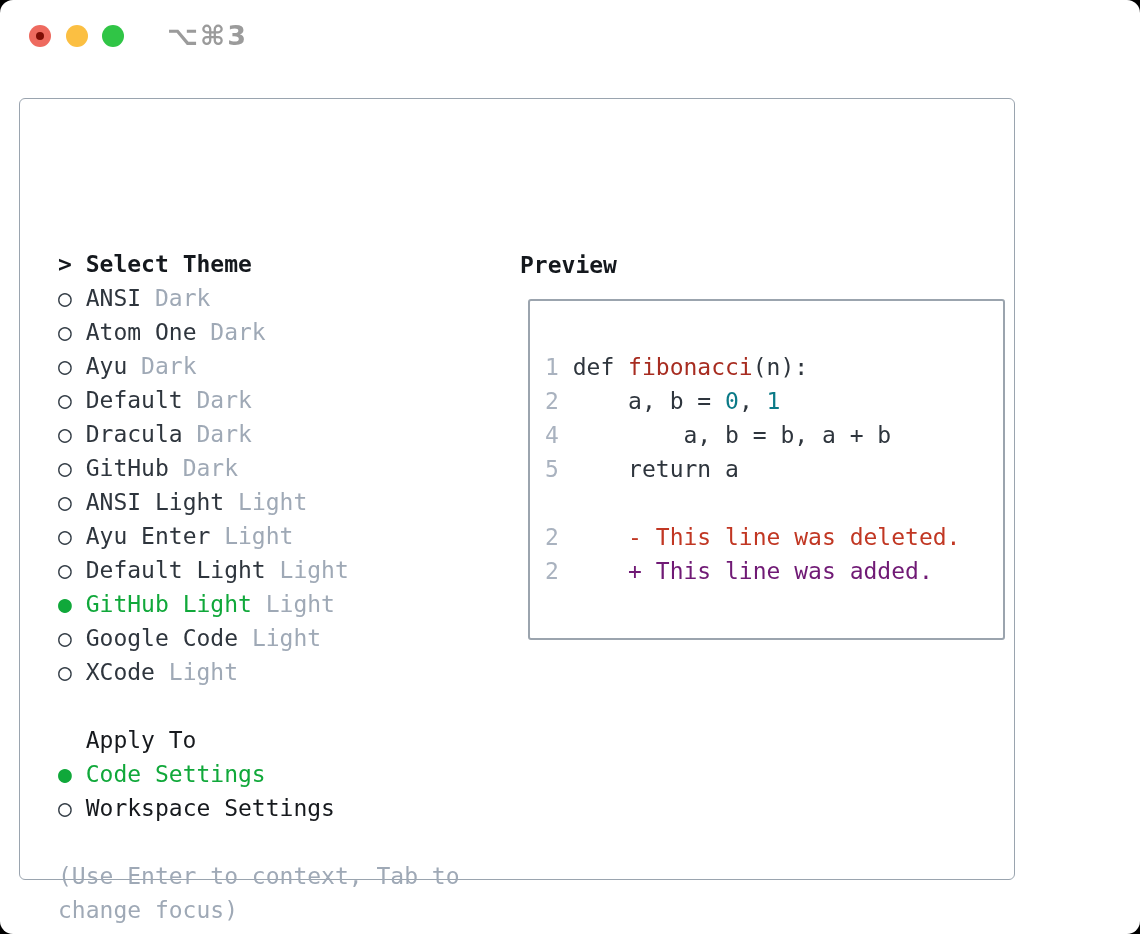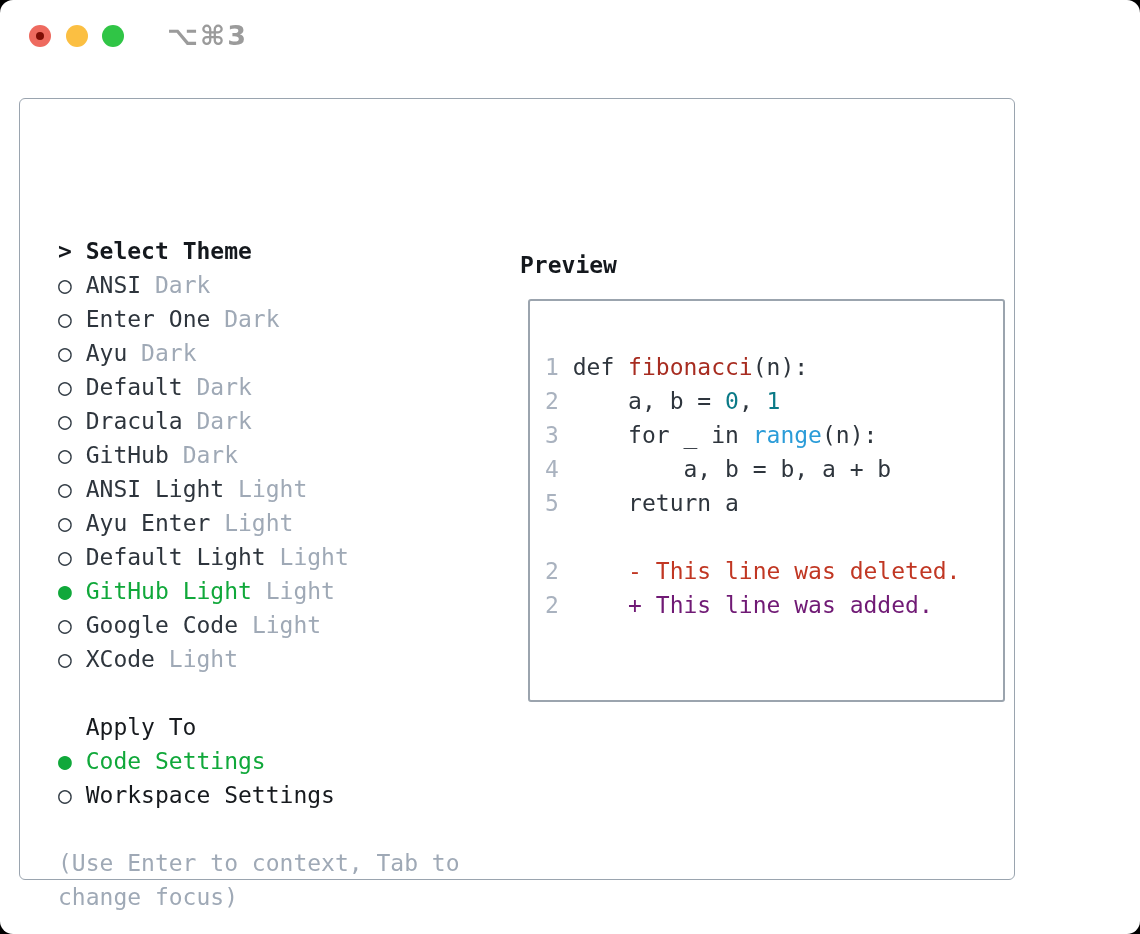--- a/index.html
+++ b/index.html
@@ -21,38 +21,38 @@
     position:absolute;left:167px;top:21px;
     font-family:"DejaVu Sans","Liberation Sans",sans-serif;
     font-size:27px;font-weight:600;color:#9b9b9b;letter-spacing:2px;line-height:30px;
   }
   
   .panel{
     position:absolute;left:19px;top:98px;width:996px;height:782px;
     box-sizing:border-box;border:1.5px solid #9aa4af;border-radius:6px;background:#fff;
   }
   
-  .col-left{position:absolute;left:38px;top:135px;}
+  .col-left{position:absolute;left:38px;top:148px;}
   .row{height:34px;line-height:34px;white-space:pre;font-size:23px;color:#2e353d;}
   .row .cursor{font-weight:bold;color:#14181d;}
   .row .hdr{font-weight:bold;color:#14181d;}
   .row .marker{color:#39424b;}
   .row.selected .marker{color:#10a83a;}
   .row.selected .name{color:#10a83a;}
   .row .variant{color:#9fa9b6;}
   .row.hint{color:#9fa9b6;}
   .row .apply-label{color:#16191d;}
   .row.selected .apply-label{color:#10a83a;}
   
   .preview-title{
     position:absolute;left:500px;top:149px;height:34px;line-height:34px;
     font-size:23px;font-weight:bold;color:#14181d;white-space:pre;
   }
   .preview-box{
-    position:absolute;left:508px;top:200px;width:477px;height:403px;
+    position:absolute;left:508px;top:200px;width:477px;height:341px;
     box-sizing:border-box;border:2px solid #9ba4ae;border-radius:3px;background:#fff;
   }
   .code{position:absolute;left:0;top:0;right:0;padding:49px 0 0 15px;}
   .cline{height:34px;line-height:34px;white-space:pre;font-size:23px;}
   .seg-lineno{color:#a9b2bf;}
   .seg-plain{color:#2e353d;}
   .seg-function{color:#a72c20;}
   .seg-number{color:#0b7a87;}
   .seg-builtin{color:#2b9cd8;}
   .seg-context{color:#96a0ab;}
@@ -70,21 +70,21 @@
     </div>
     <div class="light light-min" style="background: rgb(251, 191, 66);"></div>
     <div class="light light-zoom" style="background: rgb(48, 197, 70);"></div>
     <div class="shortcut">⌥⌘3</div>
   </div>
 
   <div class="panel">
     <div class="col-left" id="col-left">
         <div class="row"><span class="cursor">&gt; </span><span class="hdr">Select Theme</span></div>
         <div class="row"><span class="marker">○ </span><span class="name">ANSI</span><span class="variant"> Dark</span></div>
-        <div class="row"><span class="marker">○ </span><span class="name">Enter One</span><span class="variant"> Dark</span></div>
+        <div class="row"><span class="marker">○ </span><span class="name">Atom One</span><span class="variant"> Dark</span></div>
         <div class="row"><span class="marker">○ </span><span class="name">Ayu</span><span class="variant"> Dark</span></div>
         <div class="row"><span class="marker">○ </span><span class="name">Default</span><span class="variant"> Dark</span></div>
         <div class="row"><span class="marker">○ </span><span class="name">Dracula</span><span class="variant"> Dark</span></div>
         <div class="row"><span class="marker">○ </span><span class="name">GitHub</span><span class="variant"> Dark</span></div>
         <div class="row"><span class="marker">○ </span><span class="name">ANSI Light</span><span class="variant"> Light</span></div>
         <div class="row"><span class="marker">○ </span><span class="name">Ayu Enter</span><span class="variant"> Light</span></div>
         <div class="row"><span class="marker">○ </span><span class="name">Default Light</span><span class="variant"> Light</span></div>
         <div class="row selected"><span class="marker">● </span><span class="name">GitHub Light</span><span class="variant"> Light</span></div>
         <div class="row"><span class="marker">○ </span><span class="name">Google Code</span><span class="variant"> Light</span></div>
         <div class="row"><span class="marker">○ </span><span class="name">XCode</span><span class="variant"> Light</span></div>
@@ -95,21 +95,20 @@
         <div class="row"></div>
         <div class="row hint"><span>(Use Enter to context, Tab to</span></div>
         <div class="row hint"><span>change focus)</span></div>
       </div>
 
     <div class="preview-title">Preview</div>
     <div class="preview-box">
       <div class="code" id="code">
           <div class="cline"><span class="seg-lineno">1 </span><span class="seg-plain">def </span><span class="seg-function">fibonacci</span><span class="seg-plain">(n):</span></div>
           <div class="cline"><span class="seg-lineno">2 </span><span class="seg-plain">    a, b = </span><span class="seg-number">0</span><span class="seg-plain">, </span><span class="seg-number">1</span></div>
-          <div class="cline"><span class="seg-lineno">3 </span><span class="seg-plain">    for _ in </span><span class="seg-builtin">range</span><span class="seg-plain">(n):</span></div>
           <div class="cline"><span class="seg-lineno">4 </span><span class="seg-plain">        a, b = b, a + b</span></div>
           <div class="cline"><span class="seg-lineno">5 </span><span class="seg-plain">    return a</span></div>
           <div class="cline"><span class="seg-lineno"></span></div>
           <div class="cline"><span class="seg-lineno">2 </span><span class="seg-deleted">    - This line was deleted.</span></div>
           <div class="cline"><span class="seg-lineno">2 </span><span class="seg-added">    + This line was added.</span></div>
         </div>
     </div>
   </div>
 
 </div>

